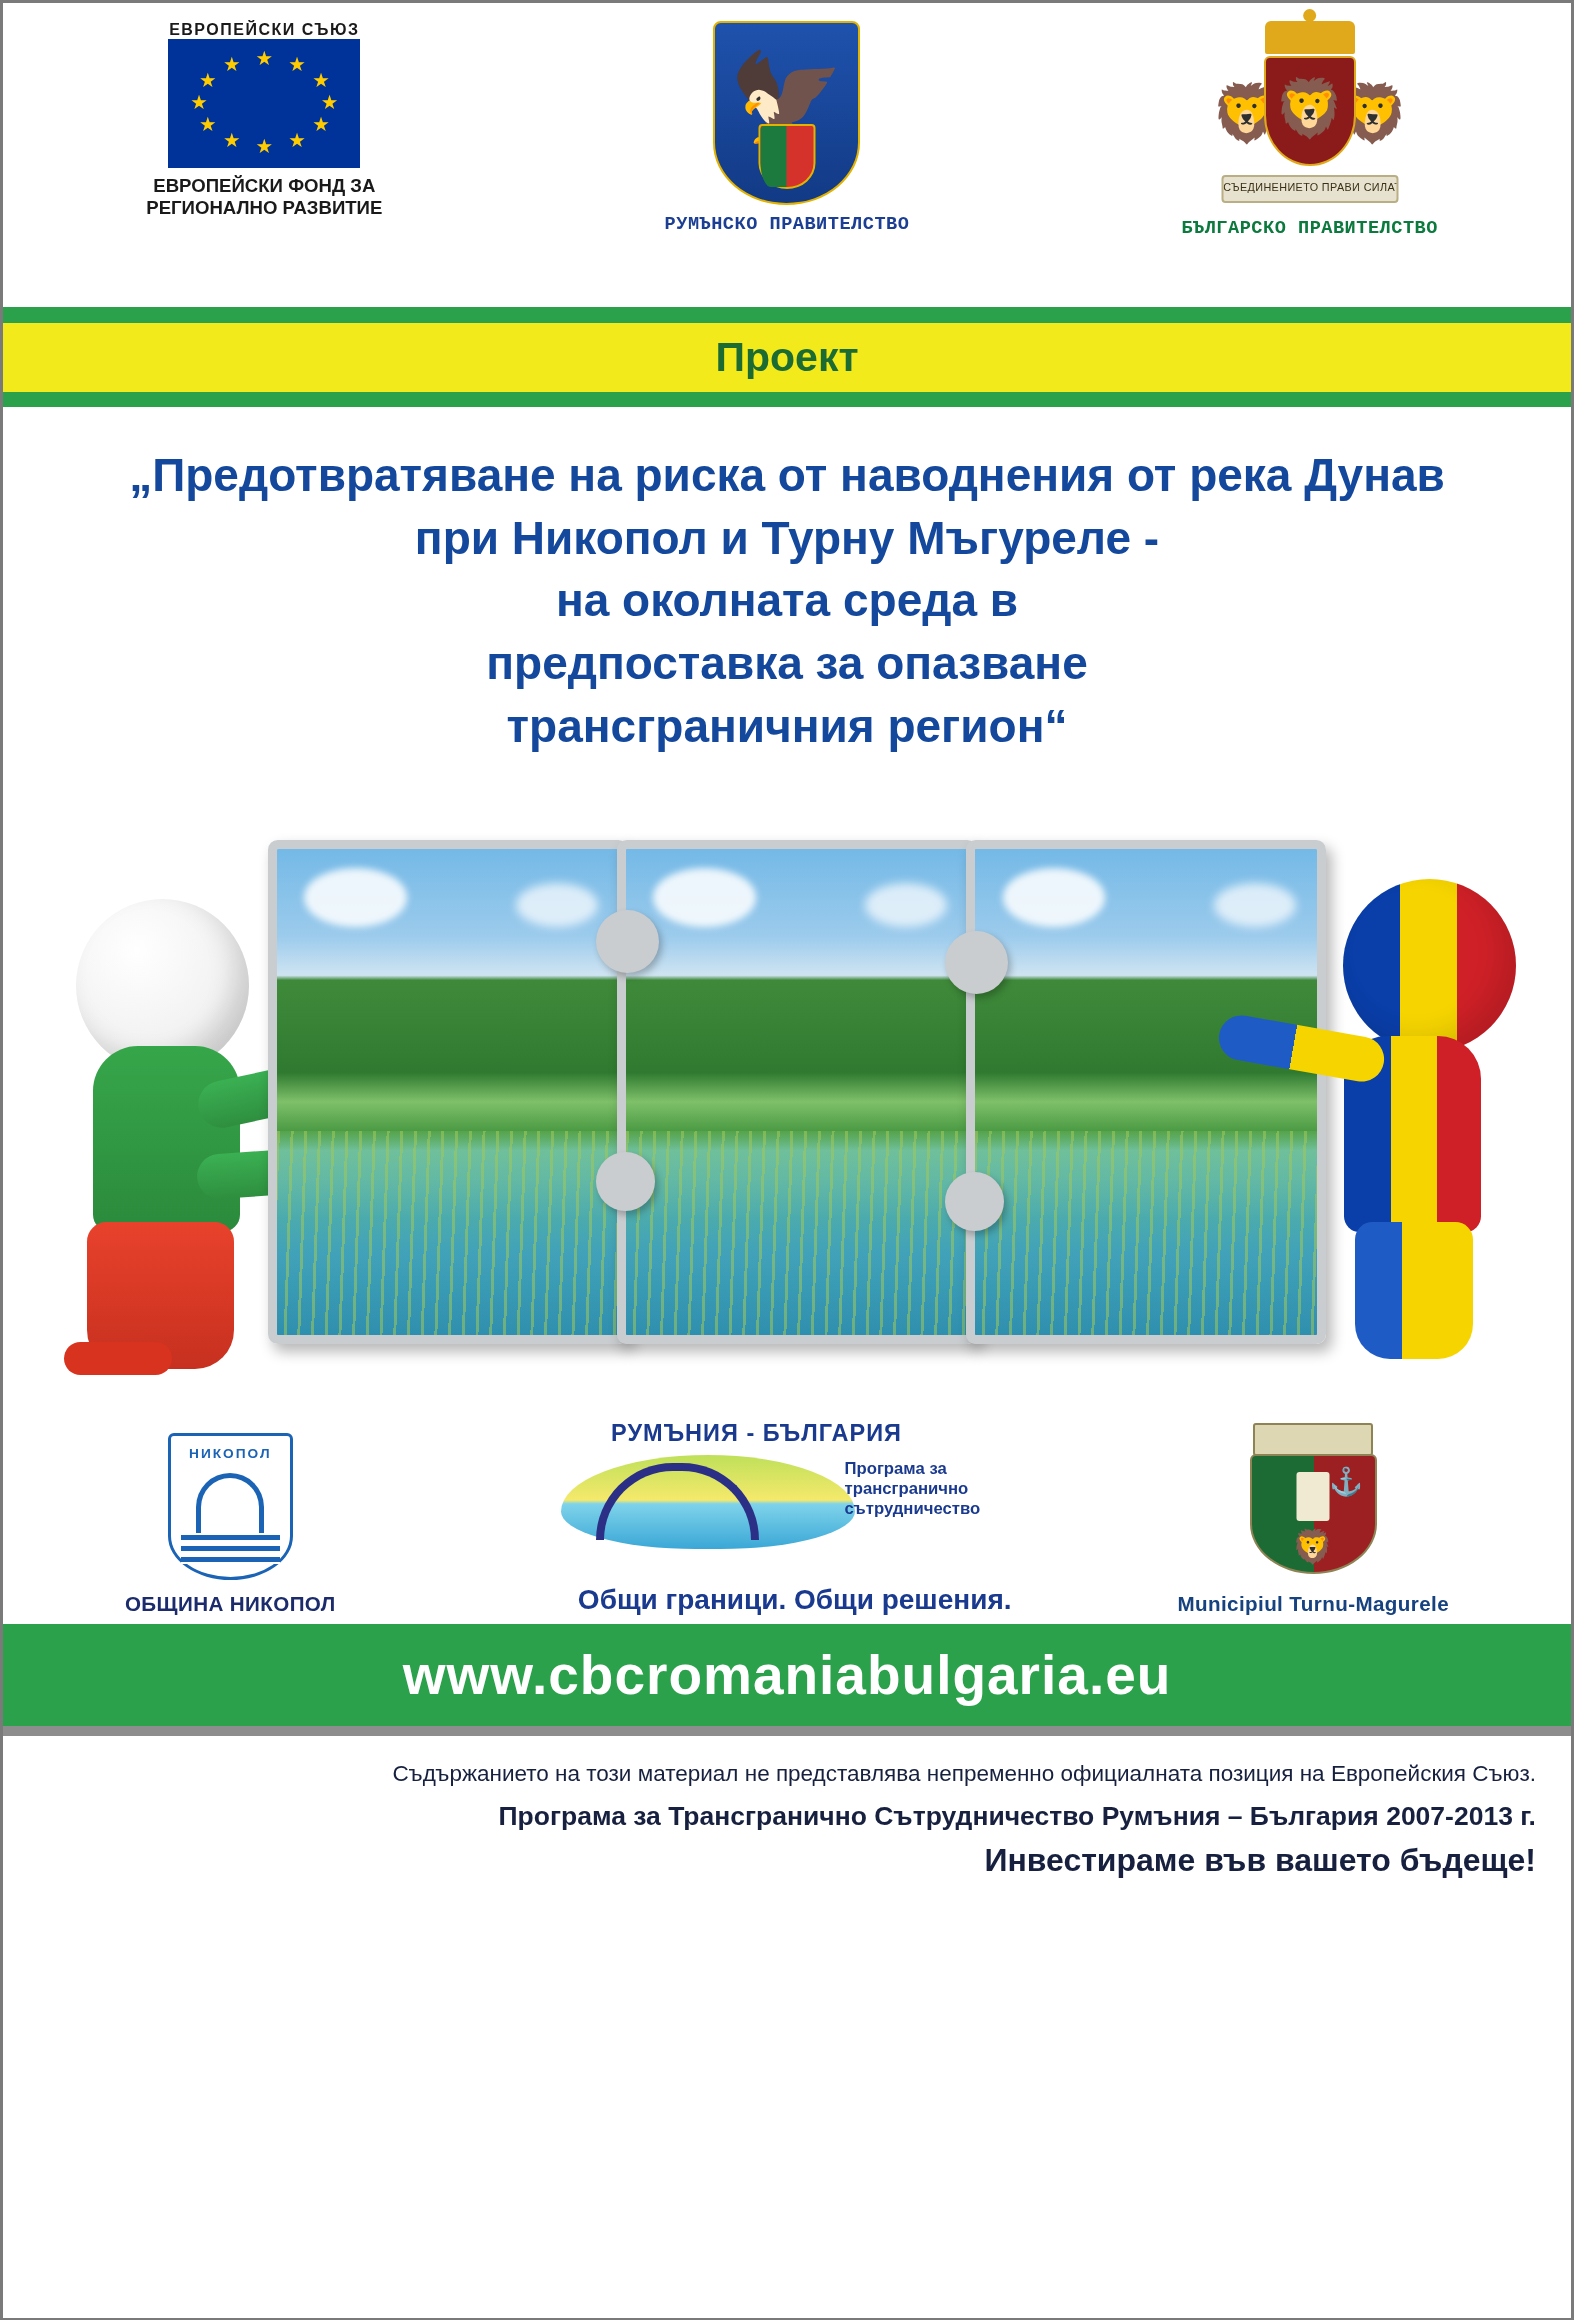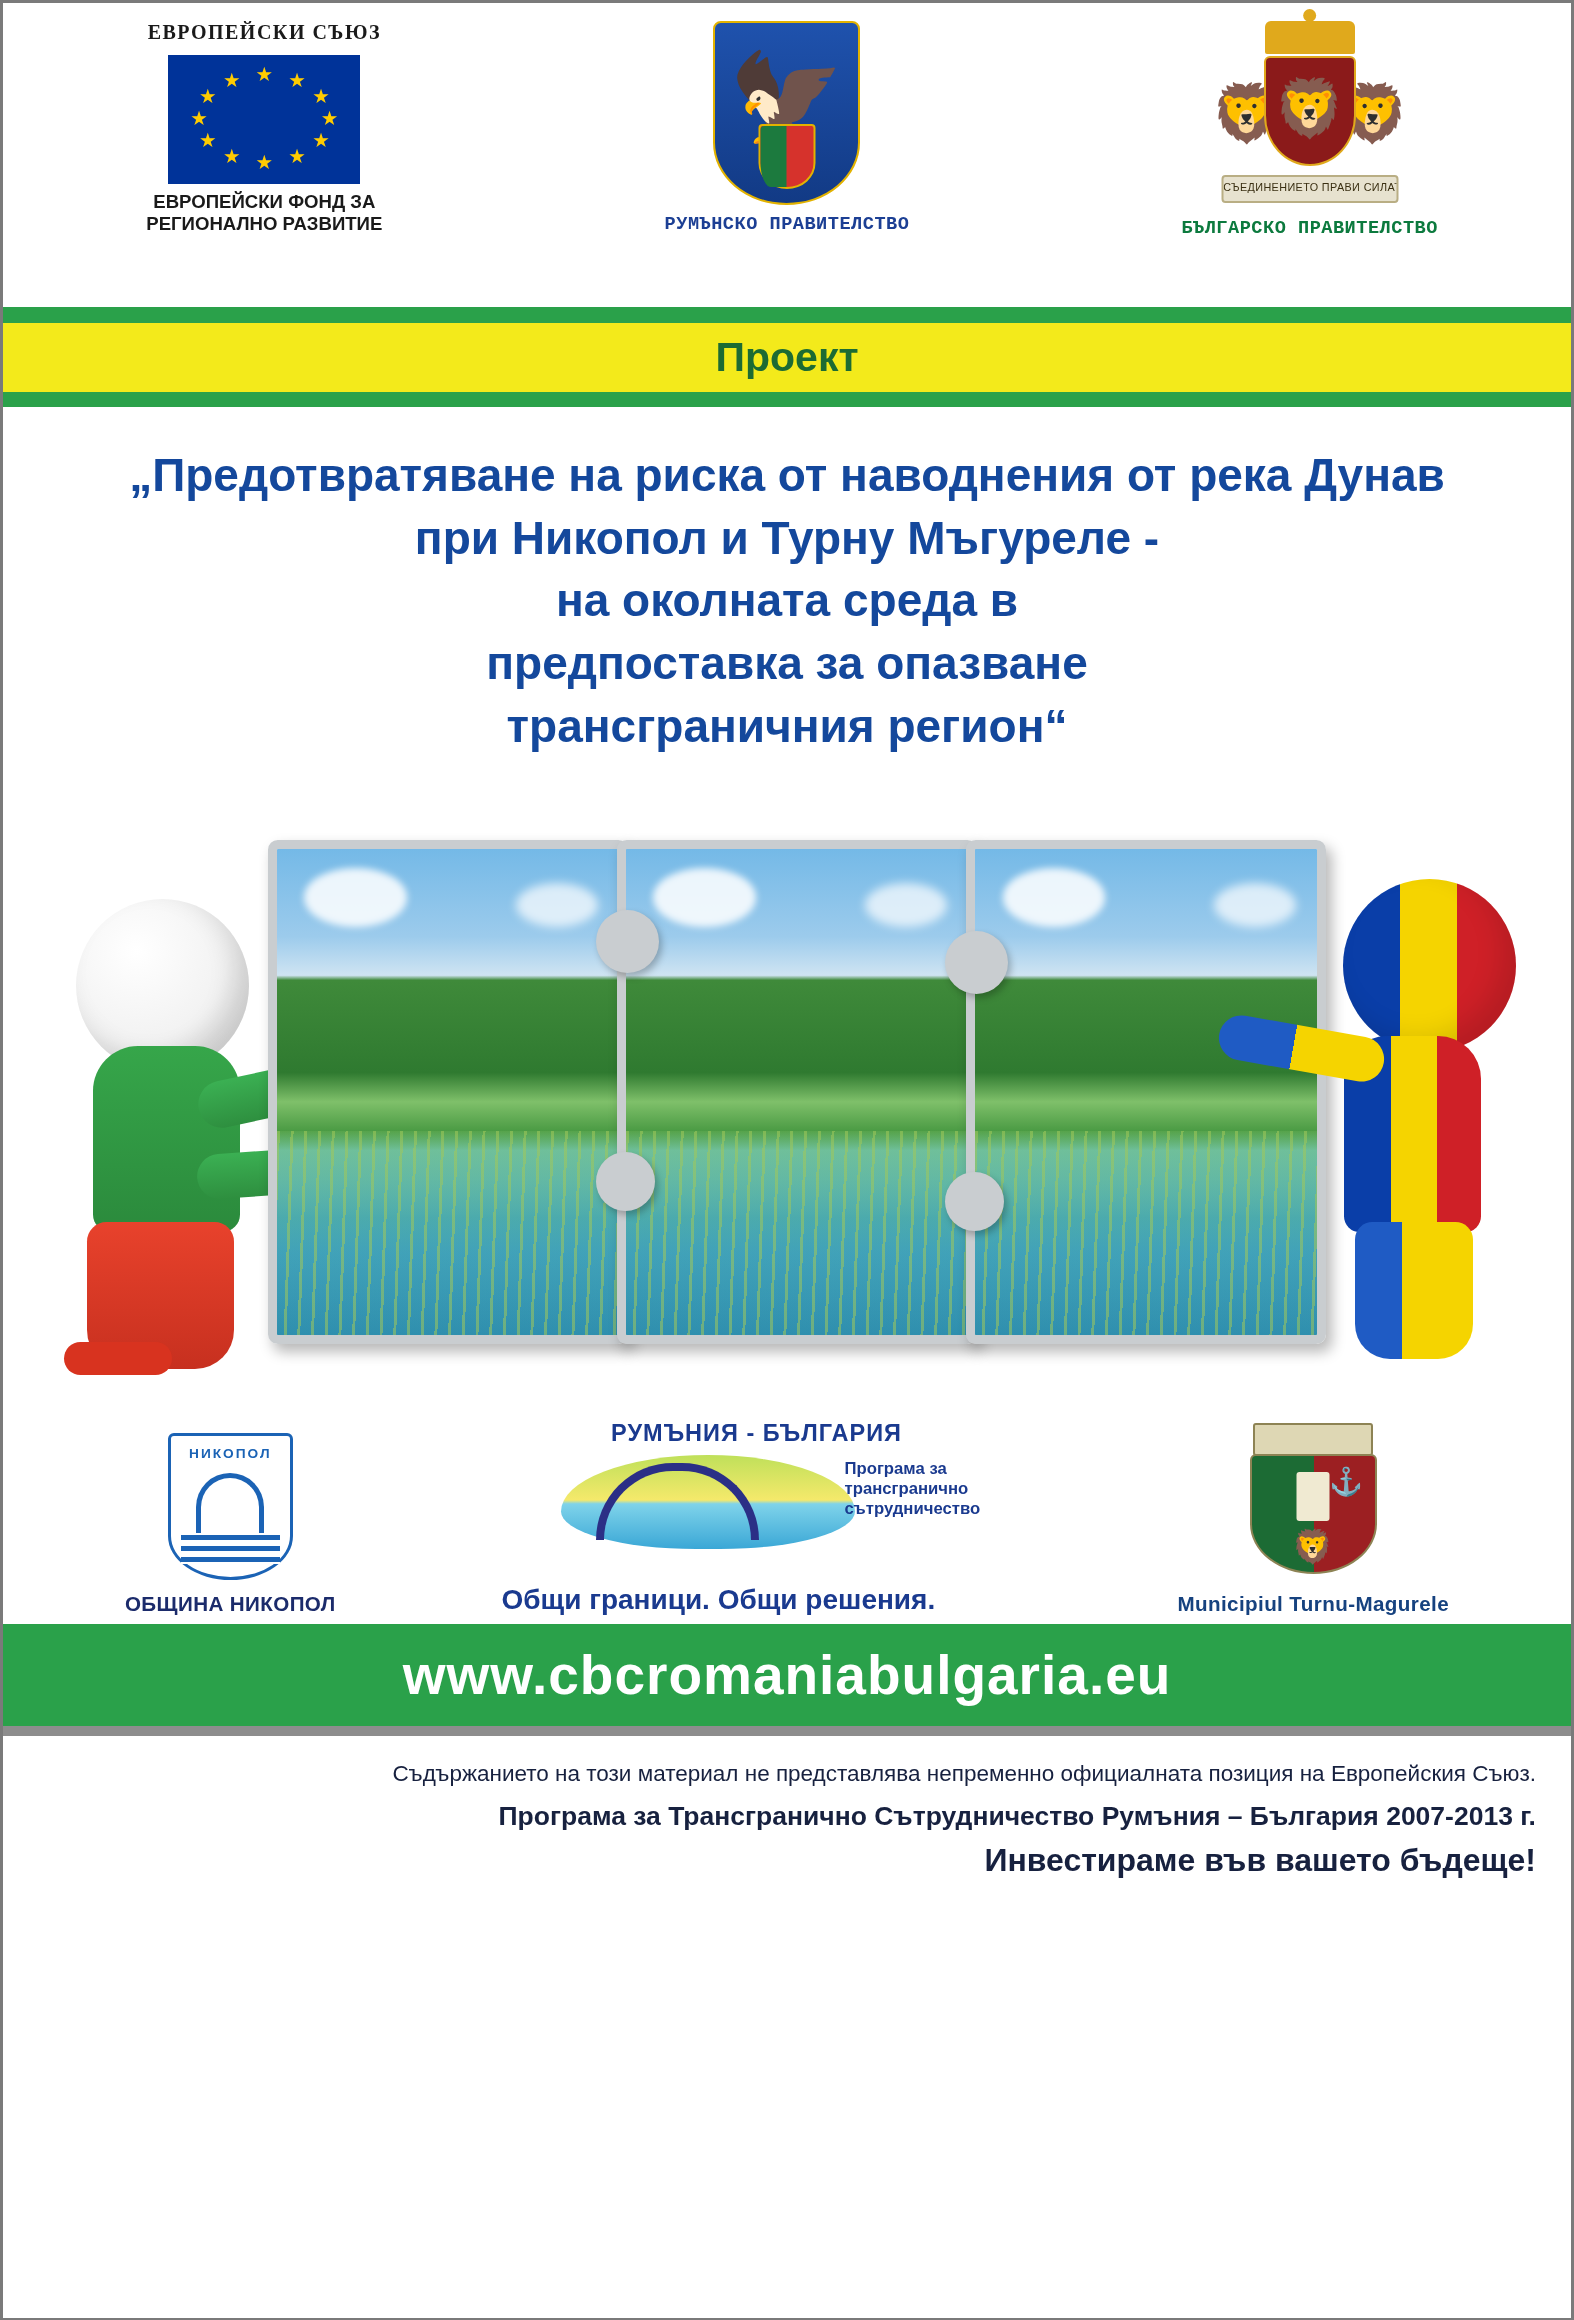--- a/index.html
+++ b/index.html
@@ -31,26 +31,25 @@
     box-sizing: border-box;
   }
   .header-block {
     display: flex;
     flex-direction: column;
     align-items: center;
     text-align: center;
     width: 412px;
   }
   .eu-caption-top {
-    font-size: 20px;
+    font-size: 16px;
     font-weight: bold;
     letter-spacing: 1.5px;
     color: #1a1a1a;
-    margin-bottom: 11px;
-    font-family: Liberation Serif, serif;
+    margin-bottom: 0;
   }
   .eu-flag {
     width: 192px;
     height: 129px;
     background: #003399;
     position: relative;
   }
   .eu-star {
     position: absolute;
     color: #FFCC00;
@@ -461,21 +460,21 @@
     width: 167px;
     font-size: 16.7px;
     font-weight: bold;
     color: #1a3a8f;
     line-height: 1.2;
     text-align: left;
   }
   .cbc-slogan {
     position: absolute;
     left: 0; right: 0; bottom: 0;
-    text-align: left;
+    text-align: right;
     font-size: 28px;
     font-weight: bold;
     color: #1a3a8f;
   }
 
   .tm-coa {
     width: 147px;
     height: 157px;
     position: relative;
   }

